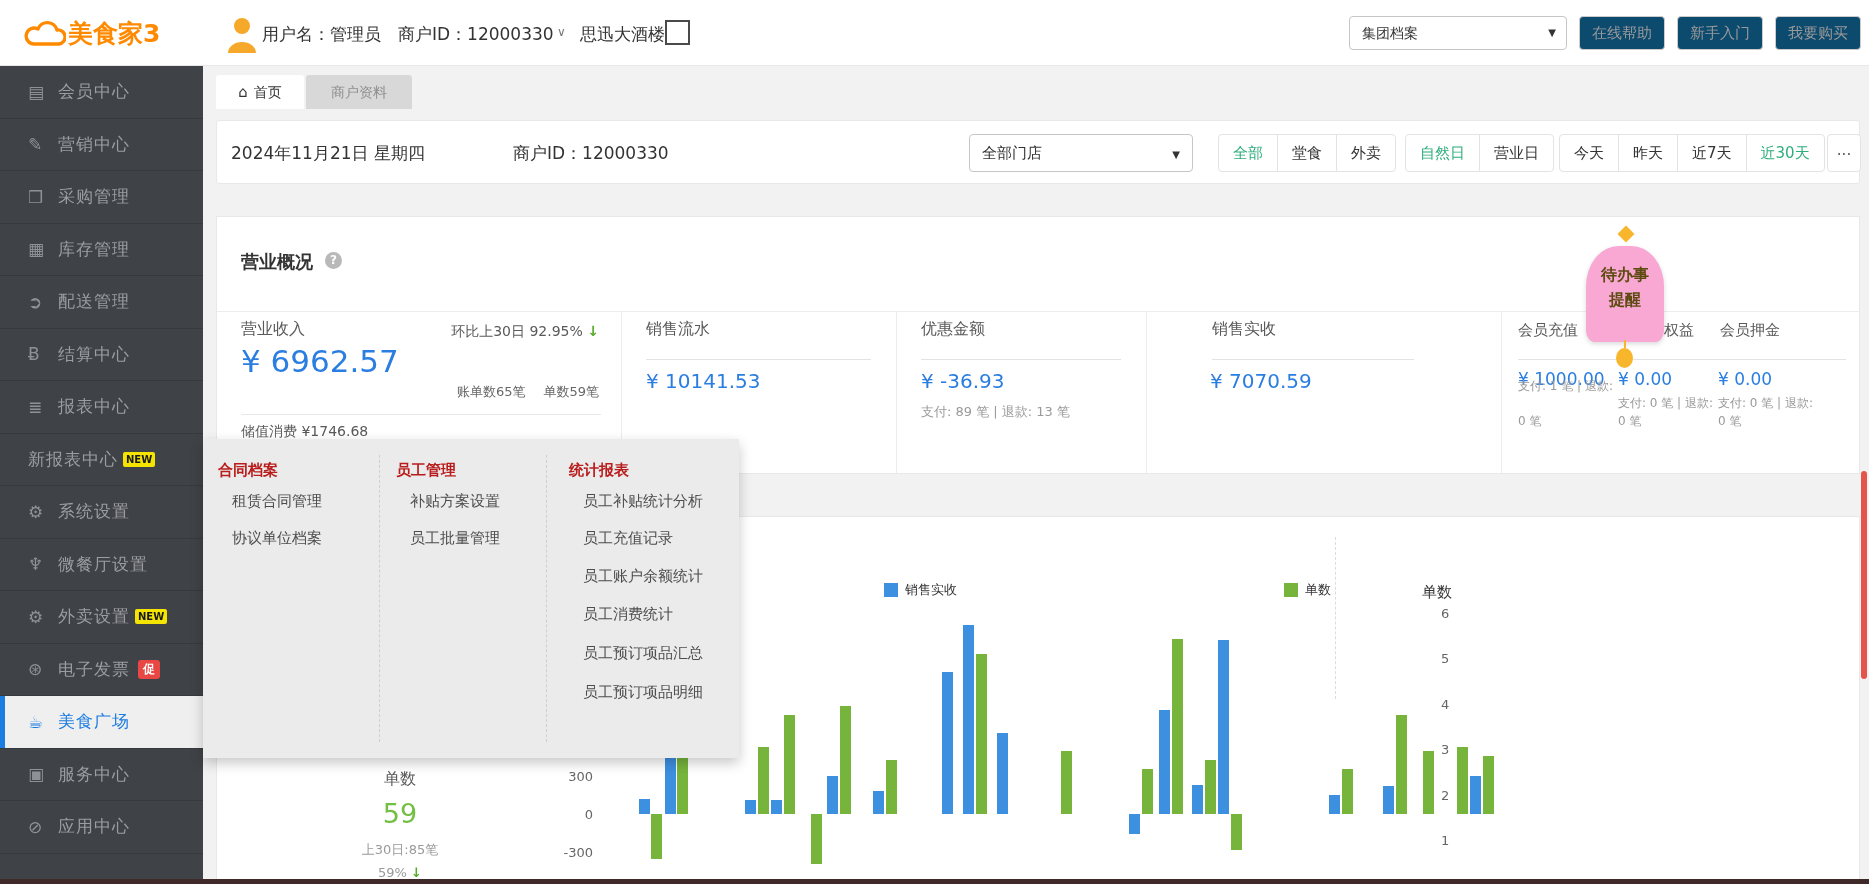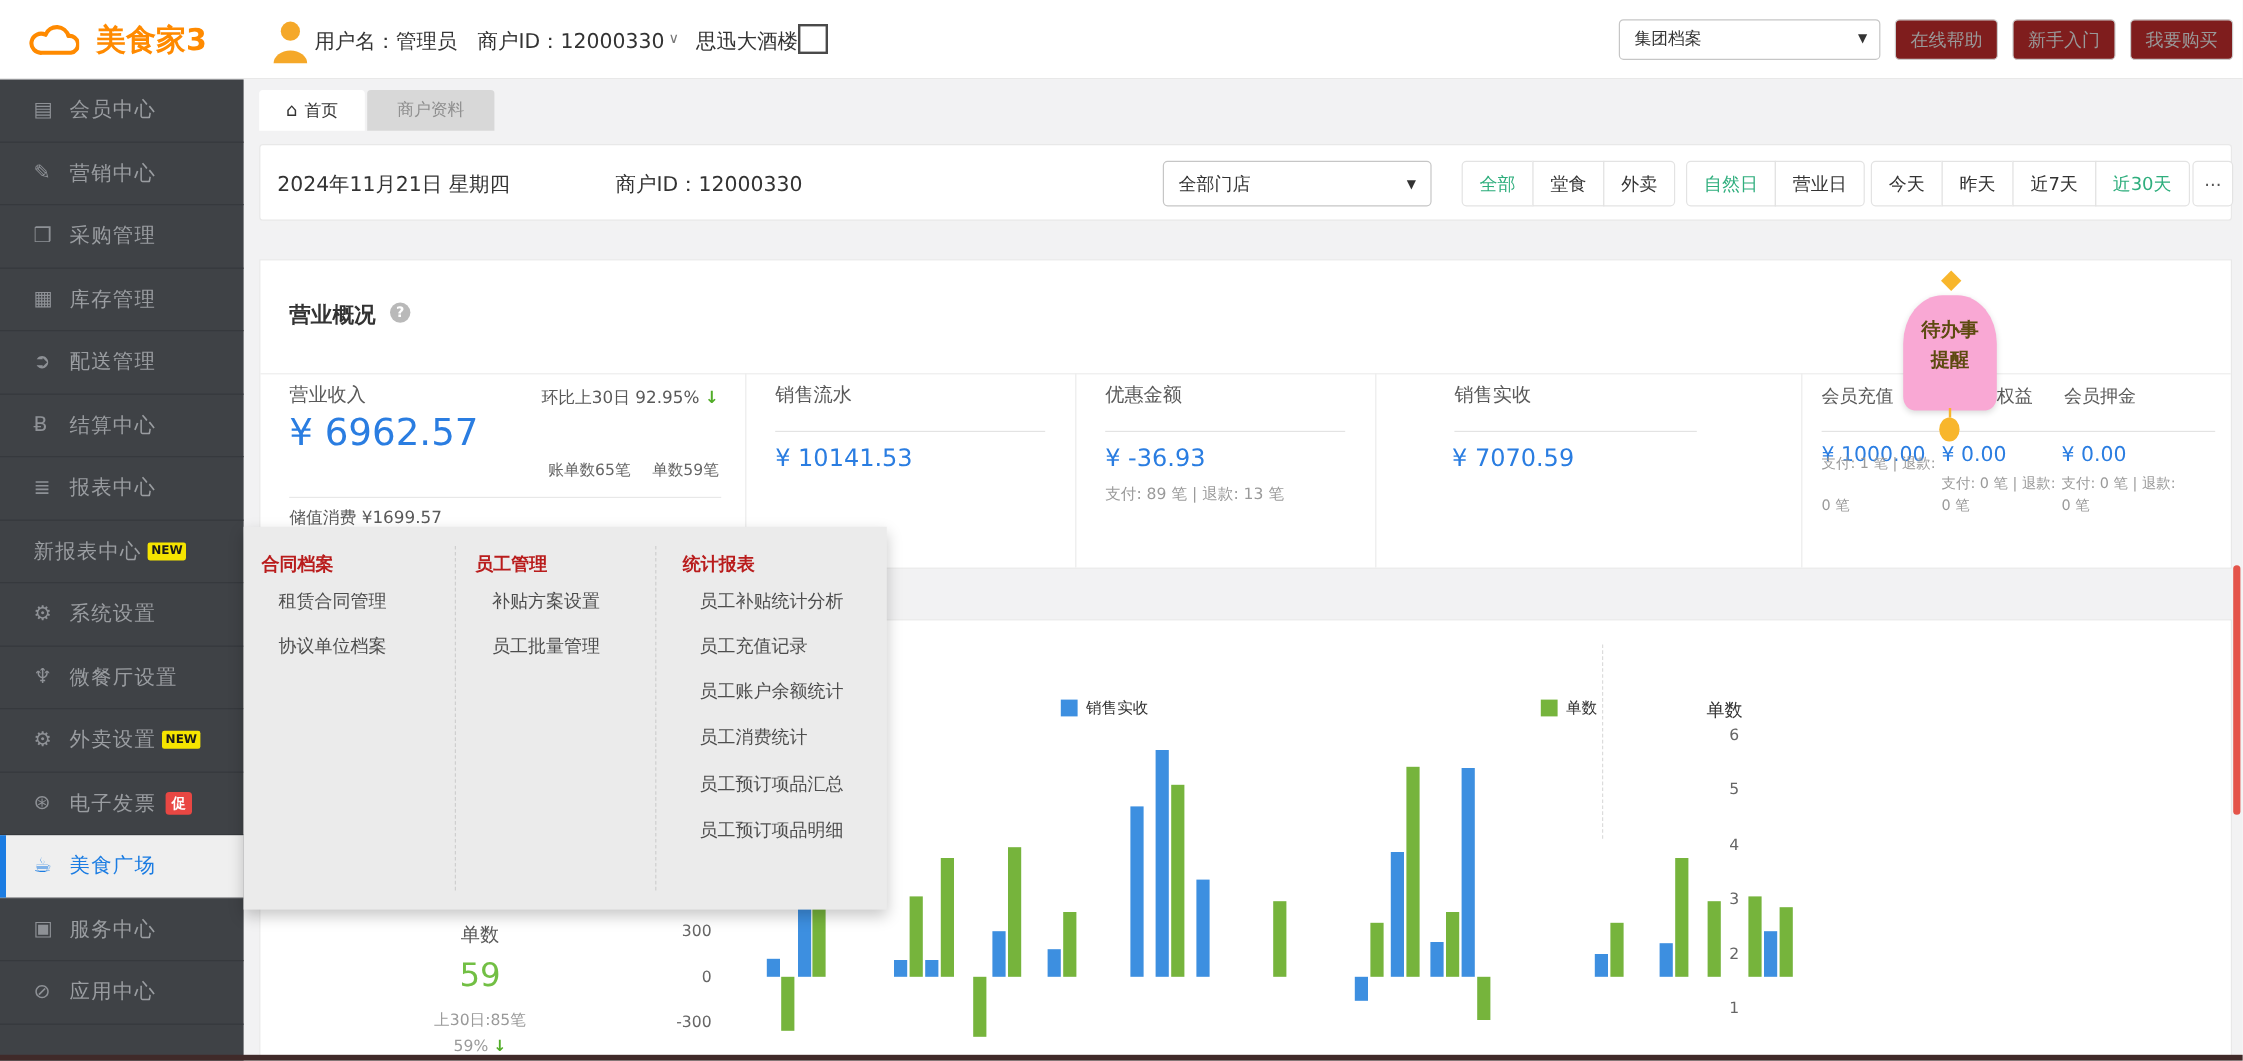--- a/index.html
+++ b/index.html
@@ -2,38 +2,38 @@
 <html lang="zh"><head>
 <meta charset="utf-8">
 <style>
   * { margin:0; padding:0; box-sizing:border-box; }
   html,body { width:1869px; height:884px; }
   body { font-family:"DejaVu Sans","Liberation Sans",sans-serif; }
   #stage { position:relative; width:1869px; height:884px; background:#f2f2f3; overflow:hidden; }
 
   
   #header { position:absolute; left:0; top:0; width:1869px; height:66px; background:#fff; border-bottom:1px solid #e8e8e8; z-index:20; }
-  #logo-text { position:absolute; left:80px; top:17px; font-size:25px; font-weight:bold; color:#ff8a00; }
+  #logo-text { position:absolute; left:68px; top:17px; font-size:25px; font-weight:bold; color:#ff8a00; }
   #logo-cloud { position:absolute; left:24px; top:14px; }
   #avatar { position:absolute; left:222px; top:13px; width:40px; height:40px; }
   .hdr-txt { position:absolute; top:23px; font-size:17px; color:#333; white-space:nowrap; }
   #username { left:262px; }
   #merchant-id { left:398px; }
   #merchant-chevron { position:absolute; left:557px; top:25px; font-size:12px; color:#777; }
   #store-name { left:580px; }
   #qr-icon { position:absolute; left:665px; top:20px; width:25px; height:25px; border:2px solid #4a4a4a;
     background:
       linear-gradient(#4a4a4a,#4a4a4a) 1px 1px / 7px 7px no-repeat,
       linear-gradient(#4a4a4a,#4a4a4a) right 1px top 1px / 7px 7px no-repeat,
       linear-gradient(#4a4a4a,#4a4a4a) 1px bottom 1px / 7px 7px no-repeat,
       linear-gradient(#4a4a4a,#4a4a4a) right 1px bottom 1px / 5px 5px no-repeat; }
   #header-right { position:absolute; right:8px; top:16px; display:flex; gap:12px; }
   #group-select { width:218px; height:34px; border:1px solid #c6c6c6; border-radius:4px; background:#fff; position:relative; font-size:14px; color:#333; line-height:32px; padding-left:12px; }
   #group-select .caret { position:absolute; right:10px; top:0; font-size:10px; color:#333; }
-  .hdr-btn { width:86px; height:34px; border:1px solid #ccc; border-radius:4px; background:#7f1d1d; color:#999; font-size:15px; text-align:center; line-height:32px; }
+  .hdr-btn { width:86px; height:34px; border:1px solid #ccc; border-radius:4px; background:#0c4a6e; color:#999; font-size:15px; text-align:center; line-height:32px; }
 
   
   #sidebar { position:absolute; left:0; top:66px; width:203px; height:818px; background:#3f4246; z-index:10; }
   .side-item { position:relative; height:52.5px; display:flex; align-items:center; border-bottom:1px solid #36393d; cursor:pointer; }
   .side-icon { width:30px; margin-left:28px; font-size:17px; color:#8e9196; text-align:left; }
   .side-label { font-size:17px; color:#9a9da1; letter-spacing:1px; }
   .side-label.no-icon { margin-left:28px; }
   .side-item.active { background:#efefef; }
   .side-item.active::before { content:""; position:absolute; left:0; top:0; width:5px; height:100%; background:#1b7ce2; }
   .side-item.active .side-icon, .side-item.active .side-label { color:#1b7ce2; }
@@ -249,21 +249,21 @@
     <div class="vdiv" style="left:404px"></div>
     <div class="vdiv" style="left:679px"></div>
     <div class="vdiv" style="left:929px"></div>
     <div class="vdiv" style="left:1284px"></div>
 
     <div class="stat-label" style="left:24px; top:102px">营业收入</div>
     <div id="rev-compare"><span>环比上30日 92.95%</span> <span class="green-arrow">↓</span></div>
     <div id="rev-value" class="stat-value">¥ 6962.57</div>
     <div id="rev-counts"><span>账单数65笔</span><span>单数59笔</span></div>
     <div id="rev-divider"></div>
-    <div id="rev-stored">储值消费 ¥1699.57</div>
+    <div id="rev-stored">储值消费 ¥1746.68</div>
 
     <div class="stat-label" style="left:429px; top:102px">销售流水</div>
     <div class="stat-underline" style="left:429px; width:225px"></div>
     <div class="stat-value" style="left:429px; top:152px">¥ 10141.53</div>
 
     <div class="stat-label" style="left:704px; top:102px">优惠金额</div>
     <div class="stat-underline" style="left:704px; width:200px"></div>
     <div class="stat-value" style="left:704px; top:152px">¥ -36.93</div>
     <div class="stat-sub" style="left:704px; top:186px">支付: 89 笔 | 退款: 13 笔</div>
 

